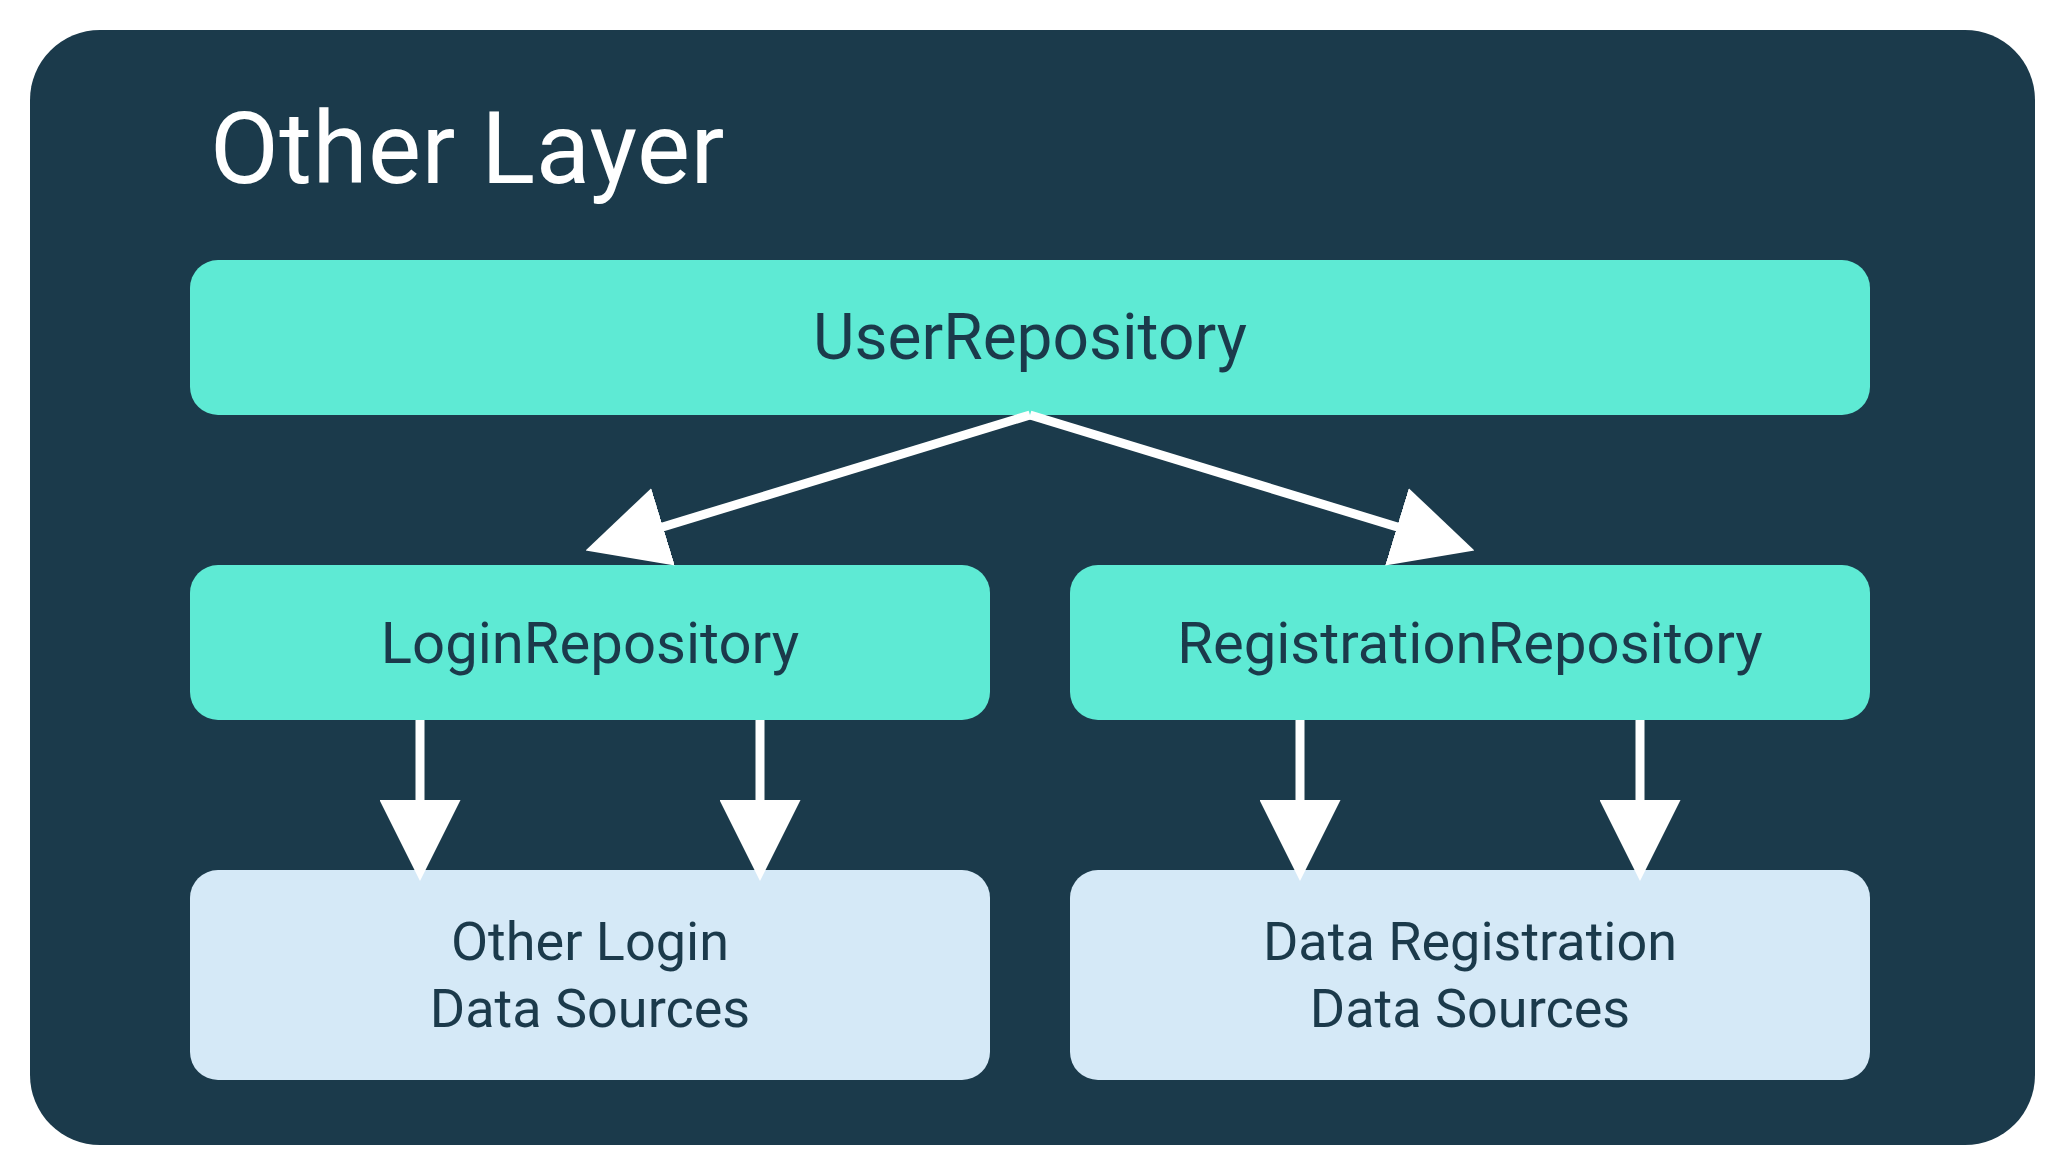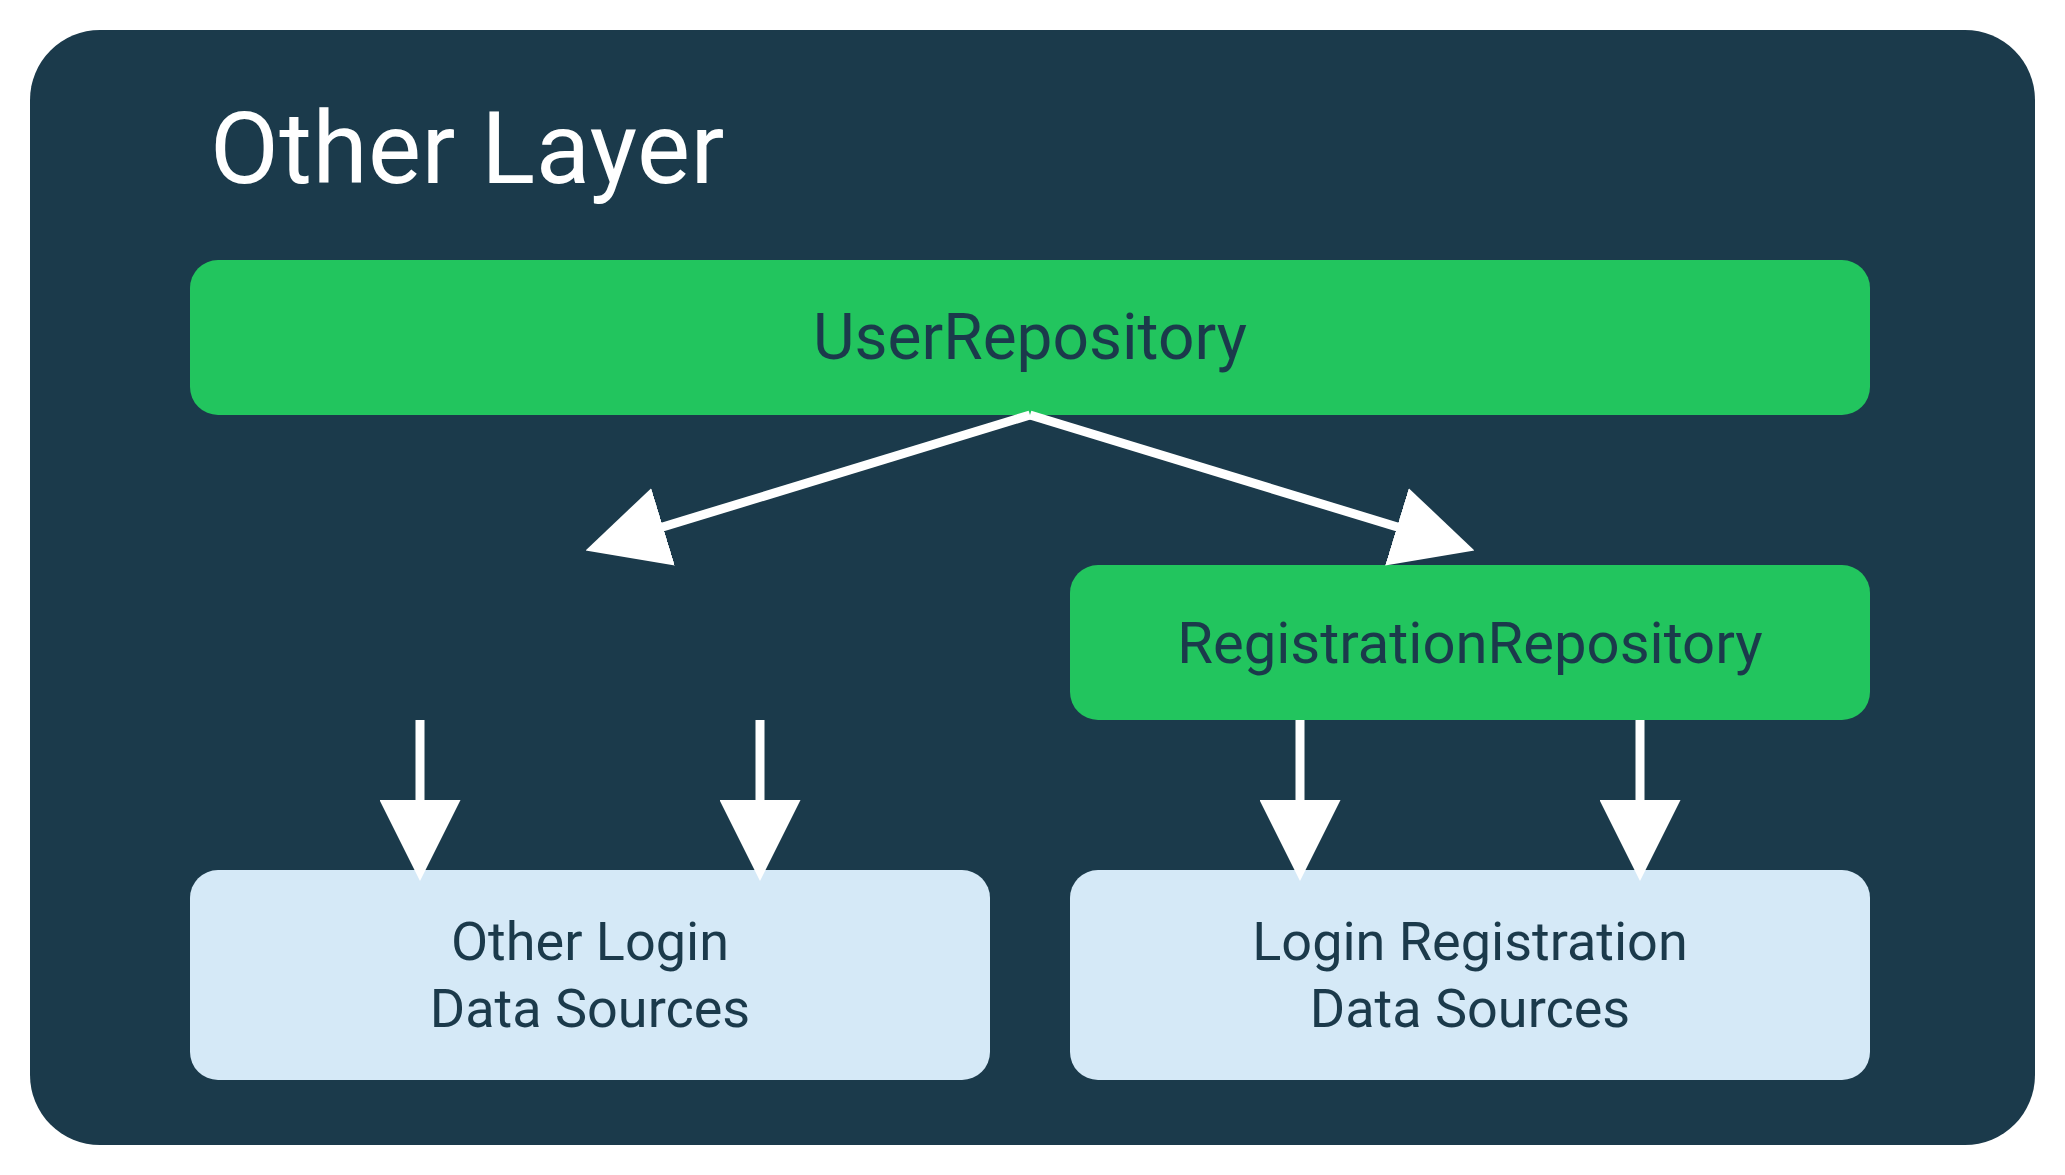--- a/index.html
+++ b/index.html
@@ -35,21 +35,21 @@
   .box {
     position: absolute;
     border-radius: 28px;
     display: flex;
     align-items: center;
     justify-content: center;
     text-align: center;
     color: #1b3a4b;
     font-weight: 400;
   }
-  .box-repo { background: #22c55e; }
+  .box-repo { background: #5eead4; }
   .box-ds   { background: #d5e9f7; }
   .box-top {
     left: 160px;
     top: 230px;
     width: 1680px;
     height: 155px;
     font-size: 64px;
   }
   .box-mid {
     top: 535px;
@@ -81,35 +81,38 @@
 
 <div class="canvas">
   <div class="panel">
 
     <div class="title">Other Layer</div>
 
     <div class="box box-repo box-top">
       <span>UserRepository</span>
     </div>
 
+    <div class="box box-repo box-mid box-login">
+      <span>LoginRepository</span>
+    </div>
 
     <div class="box box-repo box-mid box-reg">
       <span>RegistrationRepository</span>
     </div>
 
     <div class="box box-ds box-bot box-login-ds">
       <div>
         <div>Other Login</div>
         <div>Data Sources</div>
       </div>
     </div>
 
     <div class="box box-ds box-bot box-reg-ds">
       <div>
-        <div>Login Registration</div>
+        <div>Data Registration</div>
         <div>Data Sources</div>
       </div>
     </div>
 
     <svg class="arrows" viewBox="0 0 2005 1115">
       <defs>
         <marker id="arrowhead" markerWidth="9" markerHeight="9" refX="5" refY="4.5" orient="auto" markerUnits="strokeWidth">
           <polygon points="0,0 9,4.5 0,9" fill="#ffffff"></polygon>
         </marker>
       </defs>

